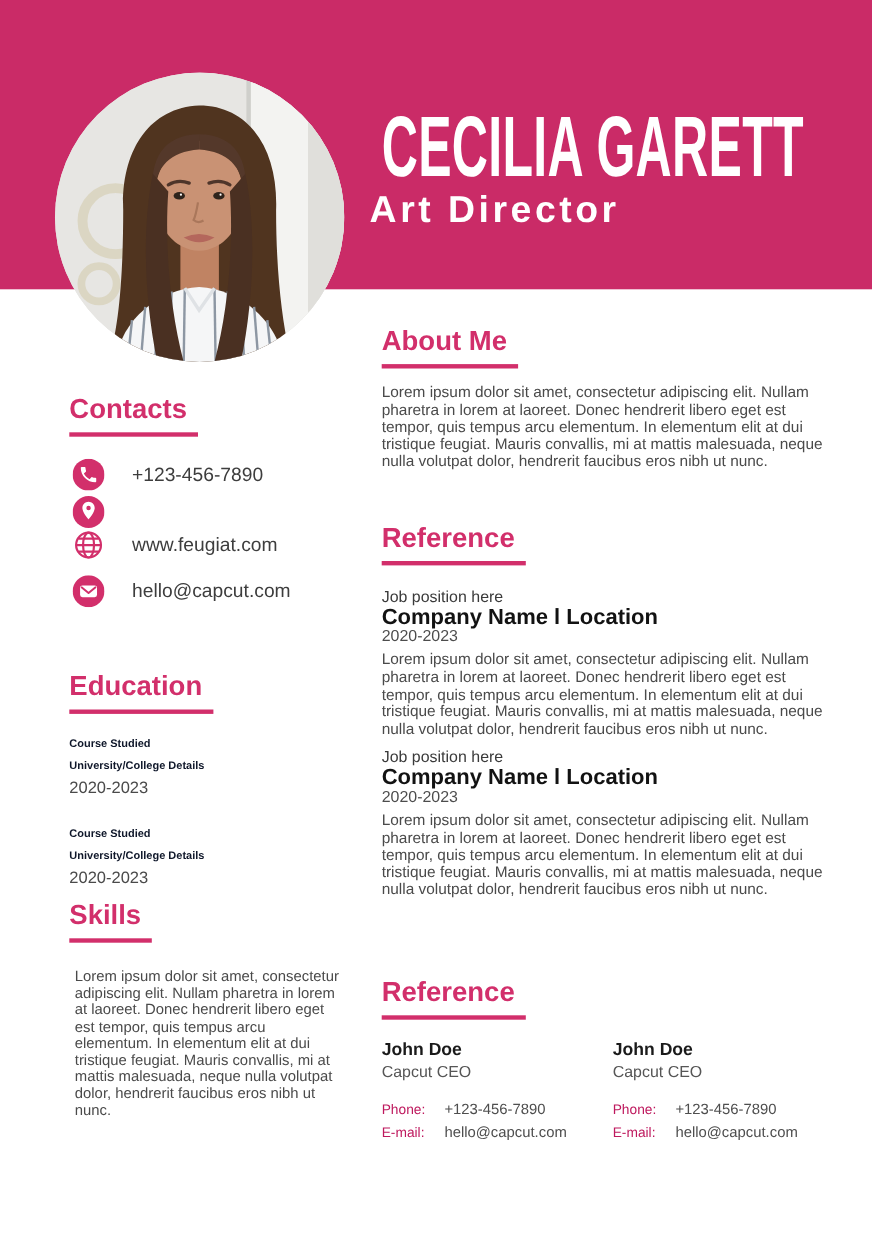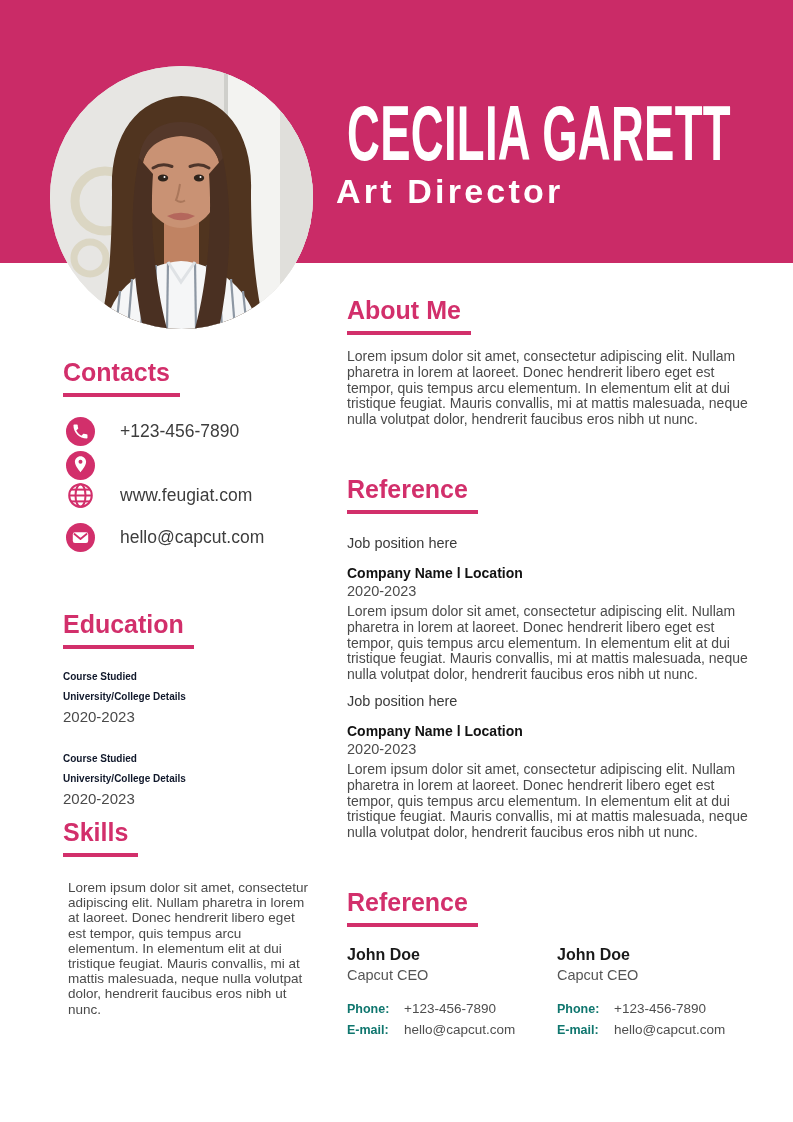--- a/index.html
+++ b/index.html
@@ -66,32 +66,32 @@
   .about      { position:absolute; left:347px; top:298px; width:412px; }
   .experience { position:absolute; left:347px; top:477px; width:412px; }
   .reference  { position:absolute; left:347px; top:890px; width:412px; }
   .para {
     margin-top:14px; width:412px;
     font-size:14px; line-height:15.8px; color:#4a4a4a;
   }
   .jobs { margin-top:20px; }
   .job + .job { margin-top:9px; }
   .job-pos   { font-size:14.5px; line-height:18px; color:#3a3a3a; }
-  .job-co    { font-size:14px;   line-height:18px; font-weight:700; color:#121212;margin-top:12px; }
+  .job-co    { font-size:20px;   line-height:18px; font-weight:700; color:#121212; }
   .job-years { font-size:14.5px; line-height:18px; color:#4c4c4c; margin-bottom:4px; }
   .job-body  { font-size:14px;   line-height:15.8px; color:#4a4a4a; }
 
   .ref-cols { display:flex; gap:8px; margin-top:18px;align-items:flex-end; }
   .ref-col  { width:202px; }
   .ref-name { font-size:16px; font-weight:700; line-height:20px; color:#1a1a1a; }
   .ref-role { font-size:14.5px; line-height:19px; color:#565656; margin-top:1px; }
   .ref-row  { display:flex; align-items:baseline; }
   .ref-row.first { margin-top:16px; }
   .ref-row + .ref-row { margin-top:6px; }
-  .ref-label { width:57px; flex:0 0 57px; font-size:12.5px; font-weight:700; color:#0f766e; }
+  .ref-label { width:57px; flex:0 0 57px; font-size:12.5px; font-weight:400; color:#be185d; }
   .ref-val   { font-size:13.5px; color:#4e4e4e; white-space:nowrap; }
 </style>
 </head>
 <body>
 
 <div class="banner"></div>
 <div class="name">CECILIA GARETT</div>
 <div class="role">Art Director</div>
 
 <div class="photo-wrap">

